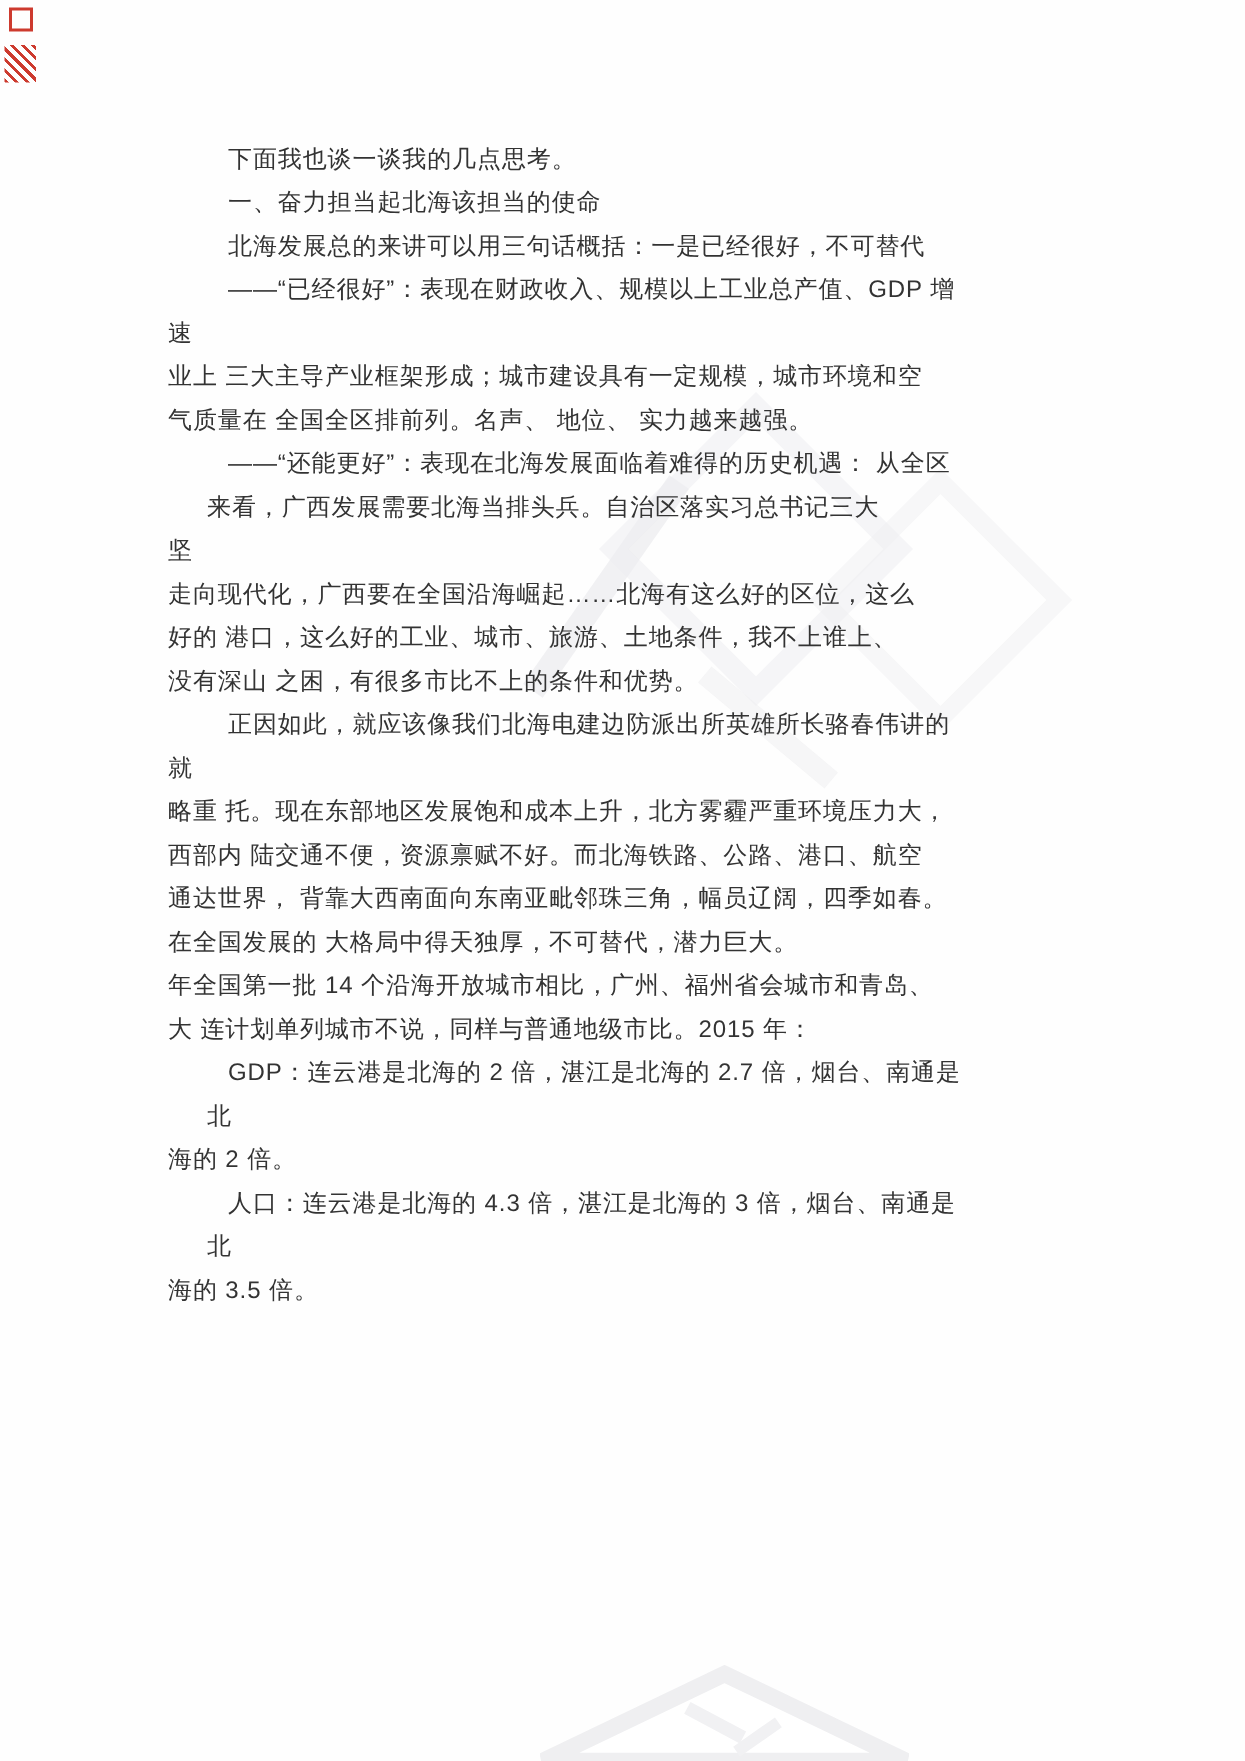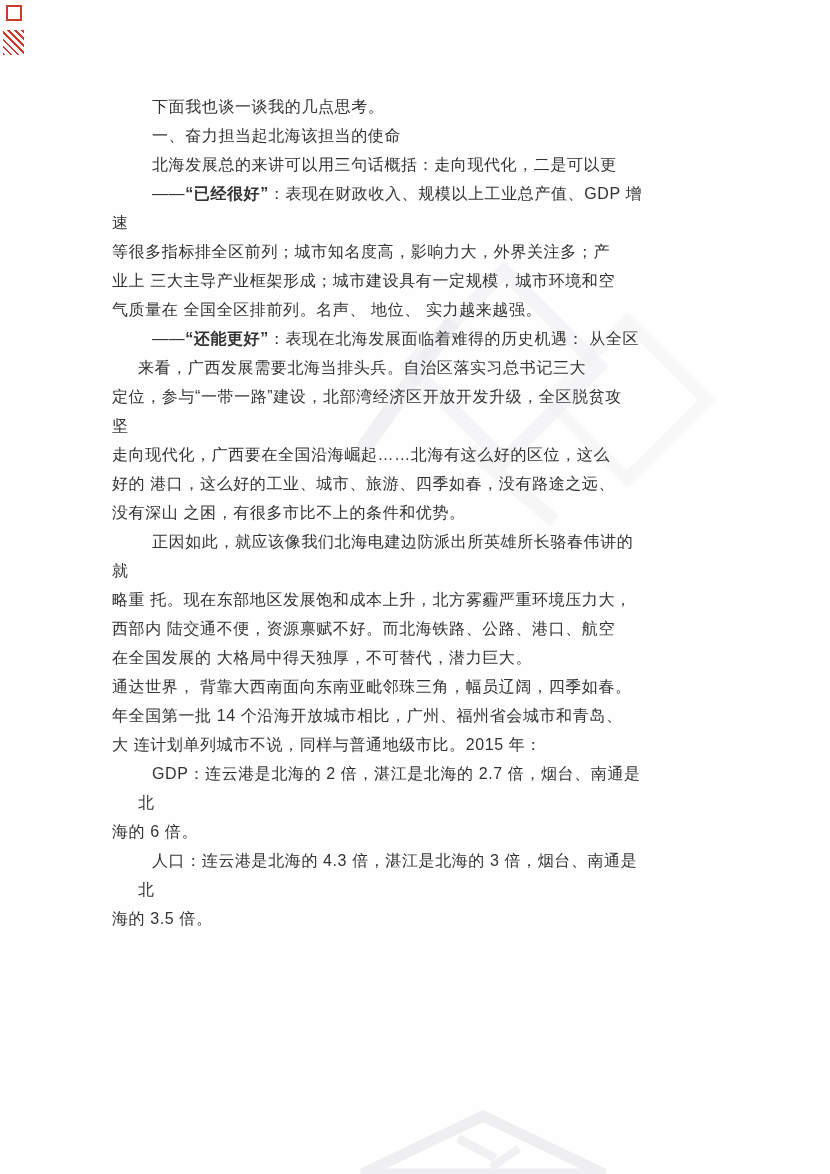--- a/index.html
+++ b/index.html
@@ -17,21 +17,21 @@
     position: absolute;
     left: 112px; top: 92px;
     width: 648px;
     font-family: "Liberation Sans", "DejaVu Sans", sans-serif;
     font-size: 16px;
     line-height: 29px;
     color: #333333;
     letter-spacing: 0.6px;
   }
   .line { height: 29px; white-space: pre; }
-  .line b { font-weight: bold; }
+  .line b { font-weight: normal; }
   .i2  { padding-left: 40px; }
   .i15 { padding-left: 26px; }
 
   
   .wm { position: absolute; pointer-events: none; }
   .wm-d1 {
     left: 430px; top: 292px; width: 120px; height: 120px;
     border: 14px solid #ededf0; transform: rotate(45deg); opacity: 0.55;
   }
   .wm-d2 {
@@ -76,42 +76,40 @@
 
   <svg class="wm wm-bottom" width="246" height="64" viewBox="0 0 246 64">
     <polygon points="123,6 244,64 2,64" fill="#ffffff" stroke="#efeff1" stroke-width="11"></polygon>
     <rect x="96" y="34" width="42" height="9" fill="#f1f1f3" transform="rotate(28 117 38)"></rect>
     <rect x="128" y="44" width="34" height="8" fill="#f1f1f3" transform="rotate(-35 145 48)"></rect>
   </svg>
 
   <div class="doc-text">
       <div class="line i2"><span>下面我也谈一谈我的几点思考。</span></div>
       <div class="line i2"><span>一、奋力担当起北海该担当的使命</span></div>
-      <div class="line i2"><span>北海发展总的来讲可以用三句话概括：走向现代化，二是可以更</span></div>
+      <div class="line i2"><span>北海发展总的来讲可以用三句话概括：一是已经很好，不可替代</span></div>
       <div class="line i2"><span>——</span><b>“已经很好”</b><span>：表现在财政收入、规模以上工业总产值、GDP 增</span></div>
       <div class="line"><span>速</span></div>
-      <div class="line"><span>等很多指标排全区前列；城市知名度高，影响力大，外界关注多；产</span></div>
       <div class="line"><span>业上 三大主导产业框架形成；城市建设具有一定规模，城市环境和空</span></div>
       <div class="line"><span>气质量在 全国全区排前列。名声、 地位、 实力越来越强。</span></div>
       <div class="line i2"><span>——</span><b>“还能更好”</b><span>：表现在北海发展面临着难得的历史机遇： 从全区</span></div>
       <div class="line i15"><span>来看，广西发展需要北海当排头兵。自治区落实习总书记三大</span></div>
-      <div class="line"><span>定位，参与“一带一路”建设，北部湾经济区开放开发升级，全区脱贫攻</span></div>
       <div class="line"><span>坚</span></div>
       <div class="line"><span>走向现代化，广西要在全国沿海崛起……北海有这么好的区位，这么</span></div>
-      <div class="line"><span>好的 港口，这么好的工业、城市、旅游、四季如春，没有路途之远、</span></div>
+      <div class="line"><span>好的 港口，这么好的工业、城市、旅游、土地条件，我不上谁上、</span></div>
       <div class="line"><span>没有深山 之困，有很多市比不上的条件和优势。</span></div>
       <div class="line i2"><span>正因如此，就应该像我们北海电建边防派出所英雄所长骆春伟讲的</span></div>
       <div class="line"><span>就</span></div>
       <div class="line"><span>略重 托。现在东部地区发展饱和成本上升，北方雾霾严重环境压力大，</span></div>
       <div class="line"><span>西部内 陆交通不便，资源禀赋不好。而北海铁路、公路、港口、航空</span></div>
+      <div class="line"><span>通达世界， 背靠大西南面向东南亚毗邻珠三角，幅员辽阔，四季如春。</span></div>
       <div class="line"><span>在全国发展的 大格局中得天独厚，不可替代，潜力巨大。</span></div>
-      <div class="line"><span>通达世界， 背靠大西南面向东南亚毗邻珠三角，幅员辽阔，四季如春。</span></div>
       <div class="line"><span>年全国第一批 14 个沿海开放城市相比，广州、福州省会城市和青岛、</span></div>
       <div class="line"><span>大 连计划单列城市不说，同样与普通地级市比。2015 年：</span></div>
       <div class="line i2"><span>GDP：连云港是北海的 2 倍，湛江是北海的 2.7 倍，烟台、南通是</span></div>
       <div class="line i15"><span>北</span></div>
-      <div class="line"><span>海的 6 倍。</span></div>
+      <div class="line"><span>海的 2 倍。</span></div>
       <div class="line i2"><span>人口：连云港是北海的 4.3 倍，湛江是北海的 3 倍，烟台、南通是</span></div>
       <div class="line i15"><span>北</span></div>
       <div class="line"><span>海的 3.5 倍。</span></div>
     </div>
 
 </div>
 
 </body></html>

